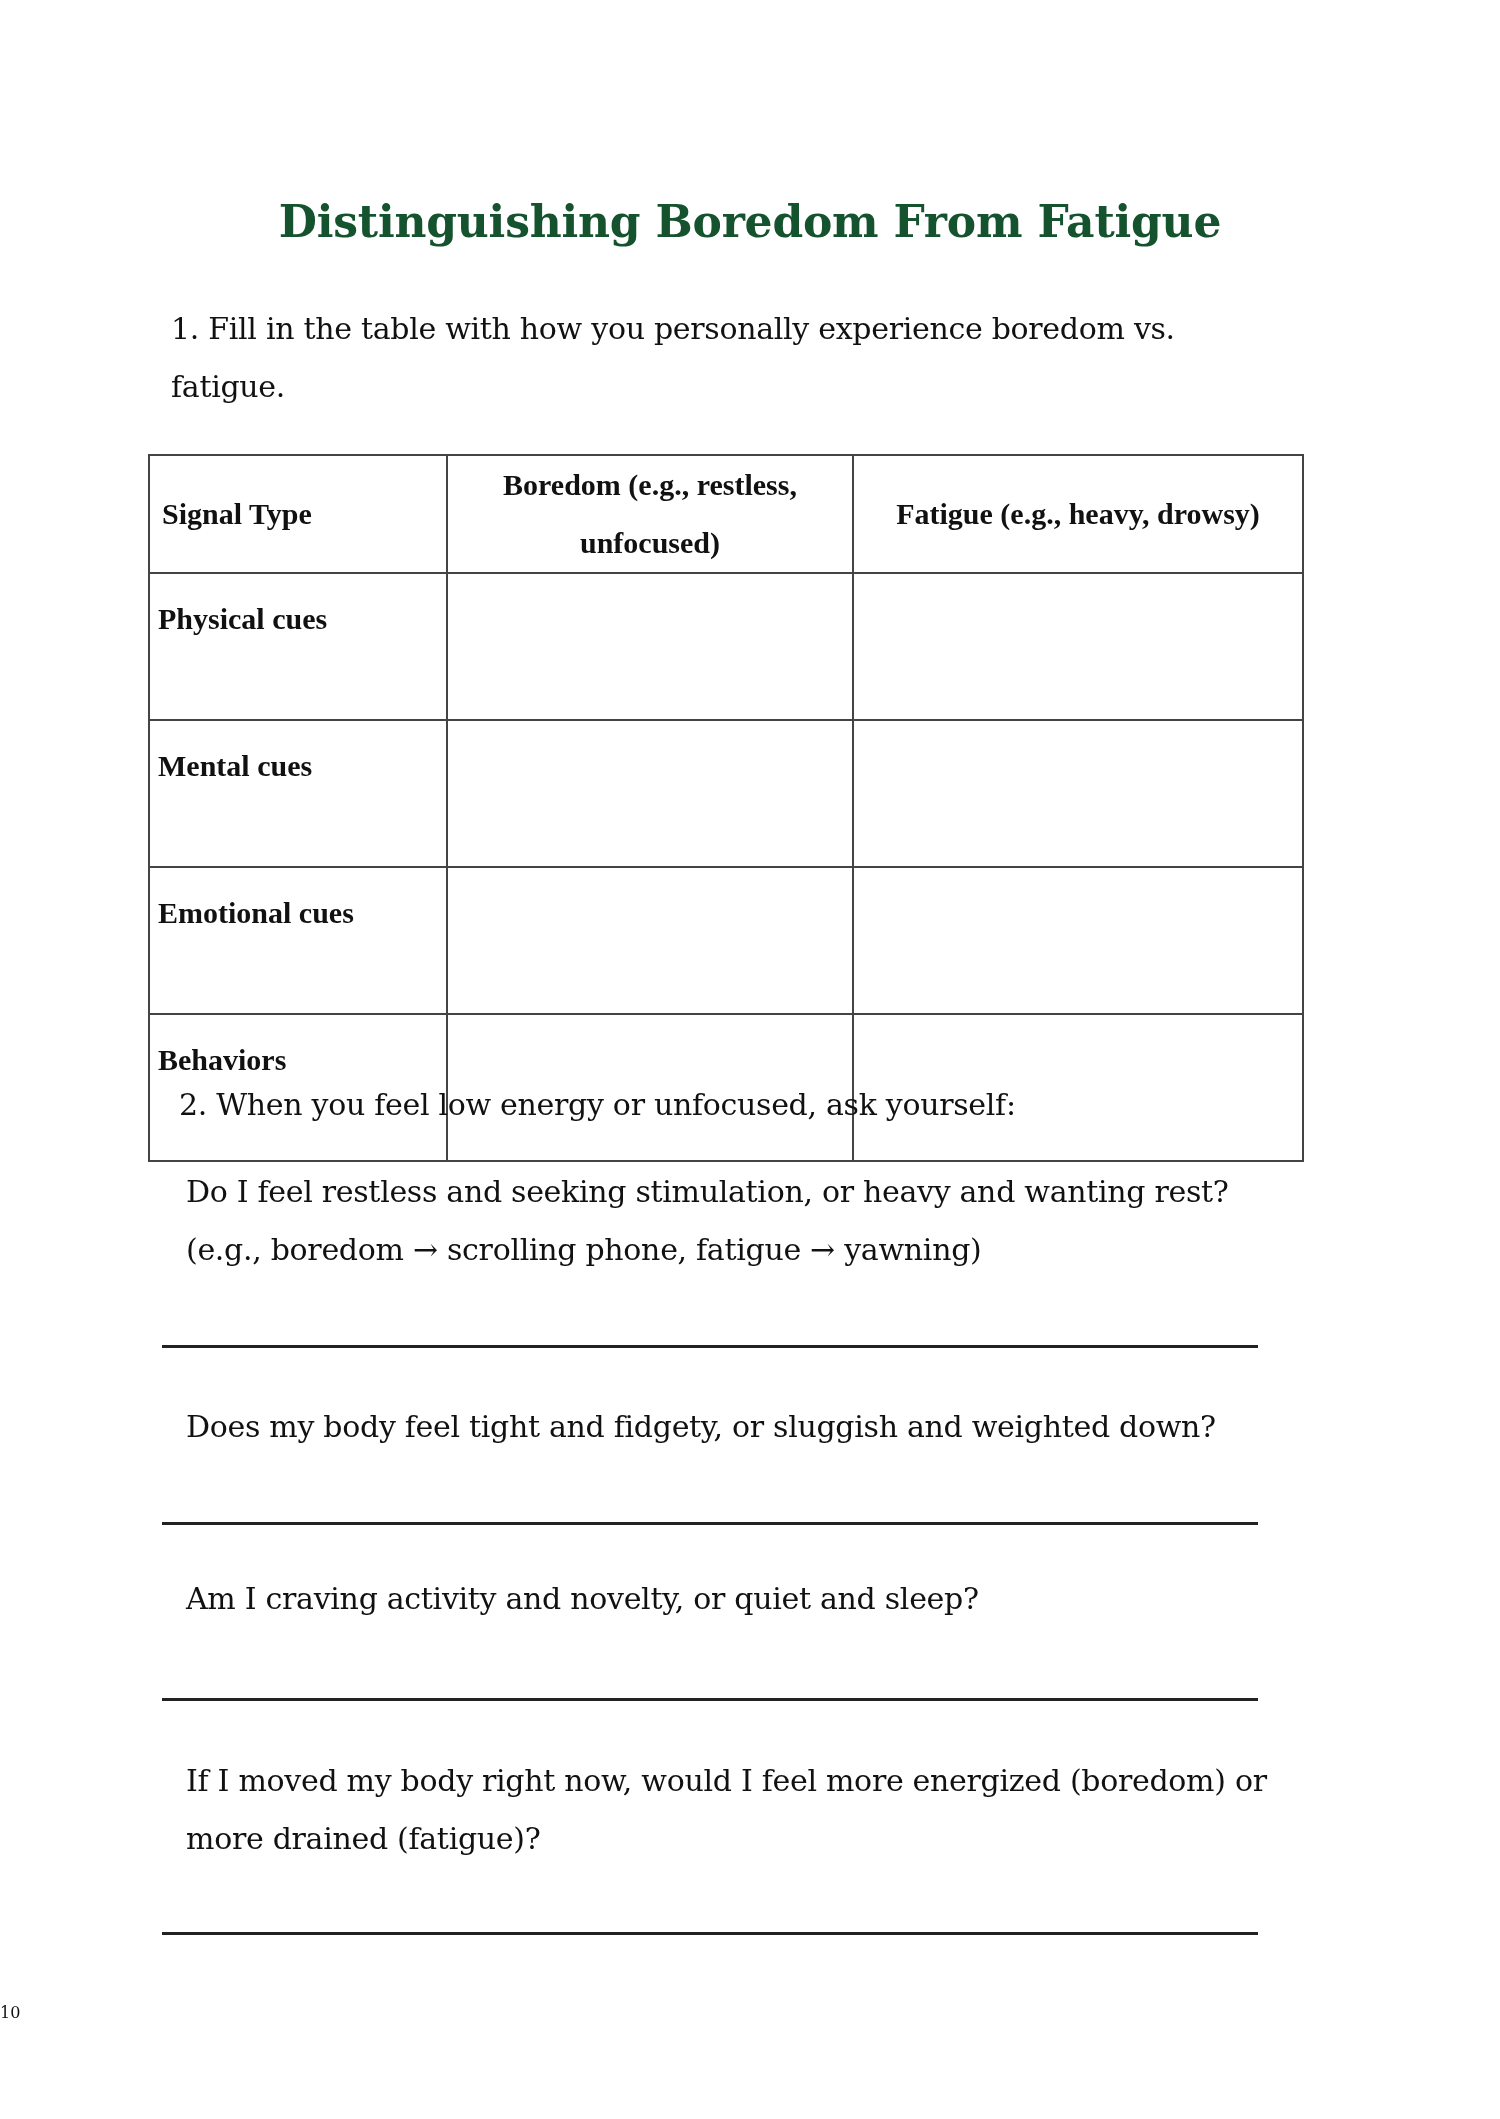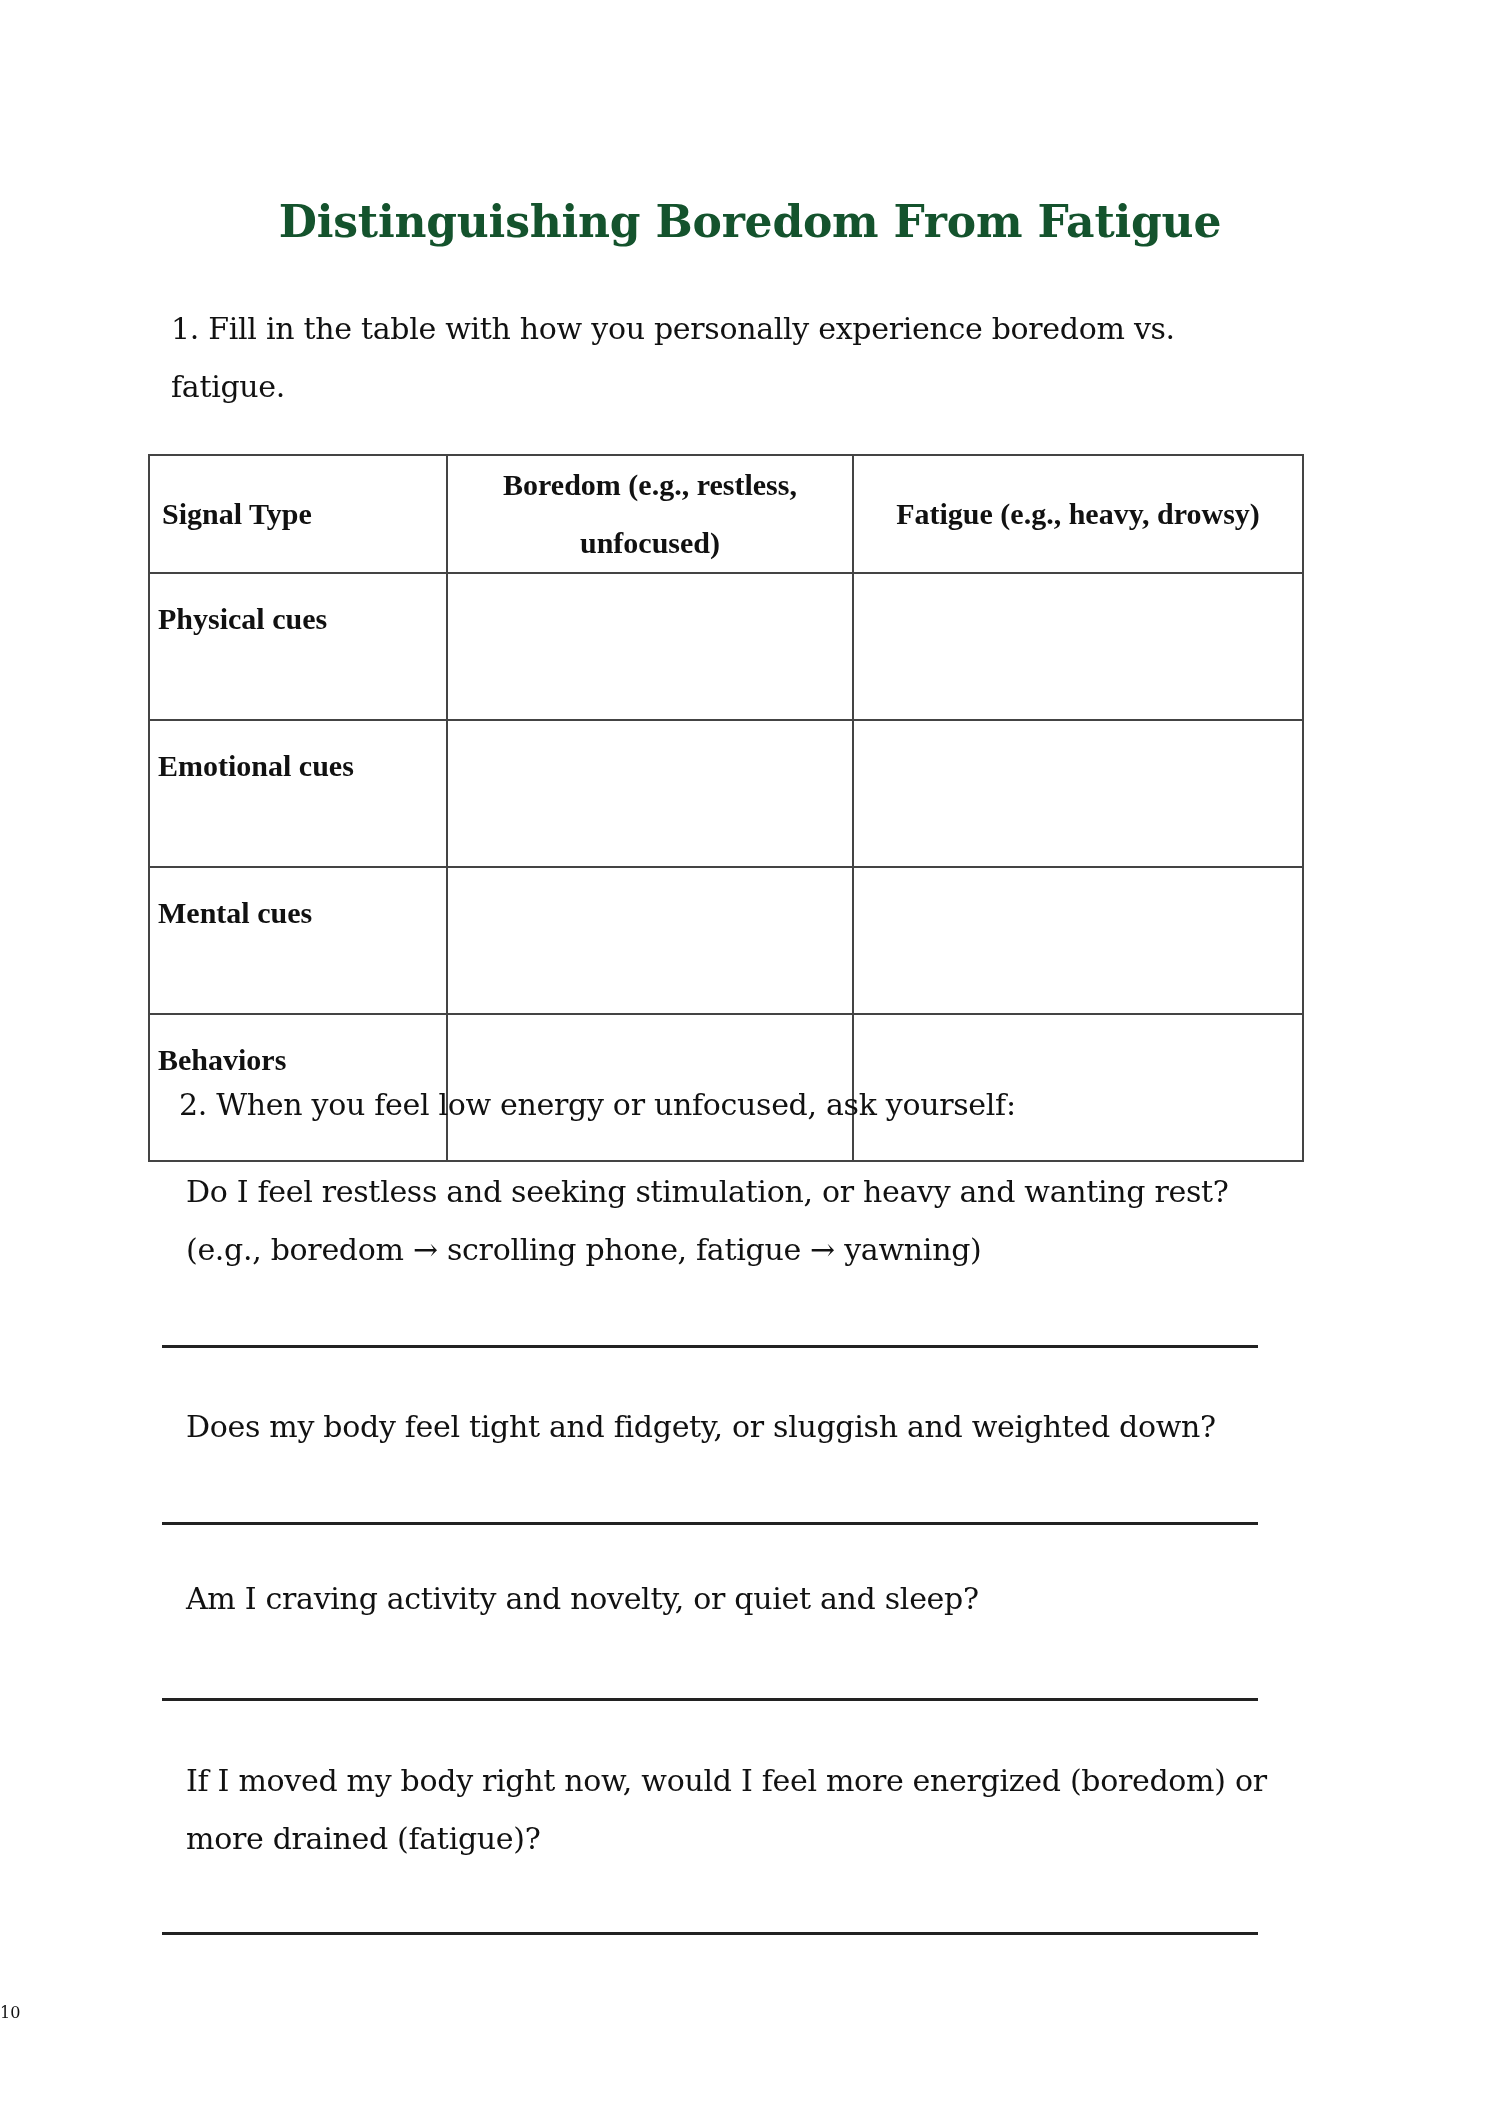--- a/index.html
+++ b/index.html
@@ -48,26 +48,26 @@
     <th class="first">Signal Type</th>
     <th>Boredom (e.g., restless, unfocused)</th>
     <th>Fatigue (e.g., heavy, drowsy)</th>
   </tr>
   <tr>
     <td class="label">Physical cues</td>
     <td></td>
     <td></td>
   </tr>
   <tr>
-    <td class="label">Emotional cues</td>
+    <td class="label">Mental cues</td>
     <td></td>
     <td></td>
   </tr>
   <tr>
-    <td class="label">Mental cues</td>
+    <td class="label">Emotional cues</td>
     <td></td>
     <td></td>
   </tr>
   <tr>
     <td class="label">Behaviors</td>
     <td></td>
     <td></td>
   </tr>
 </tbody>
   </table>

